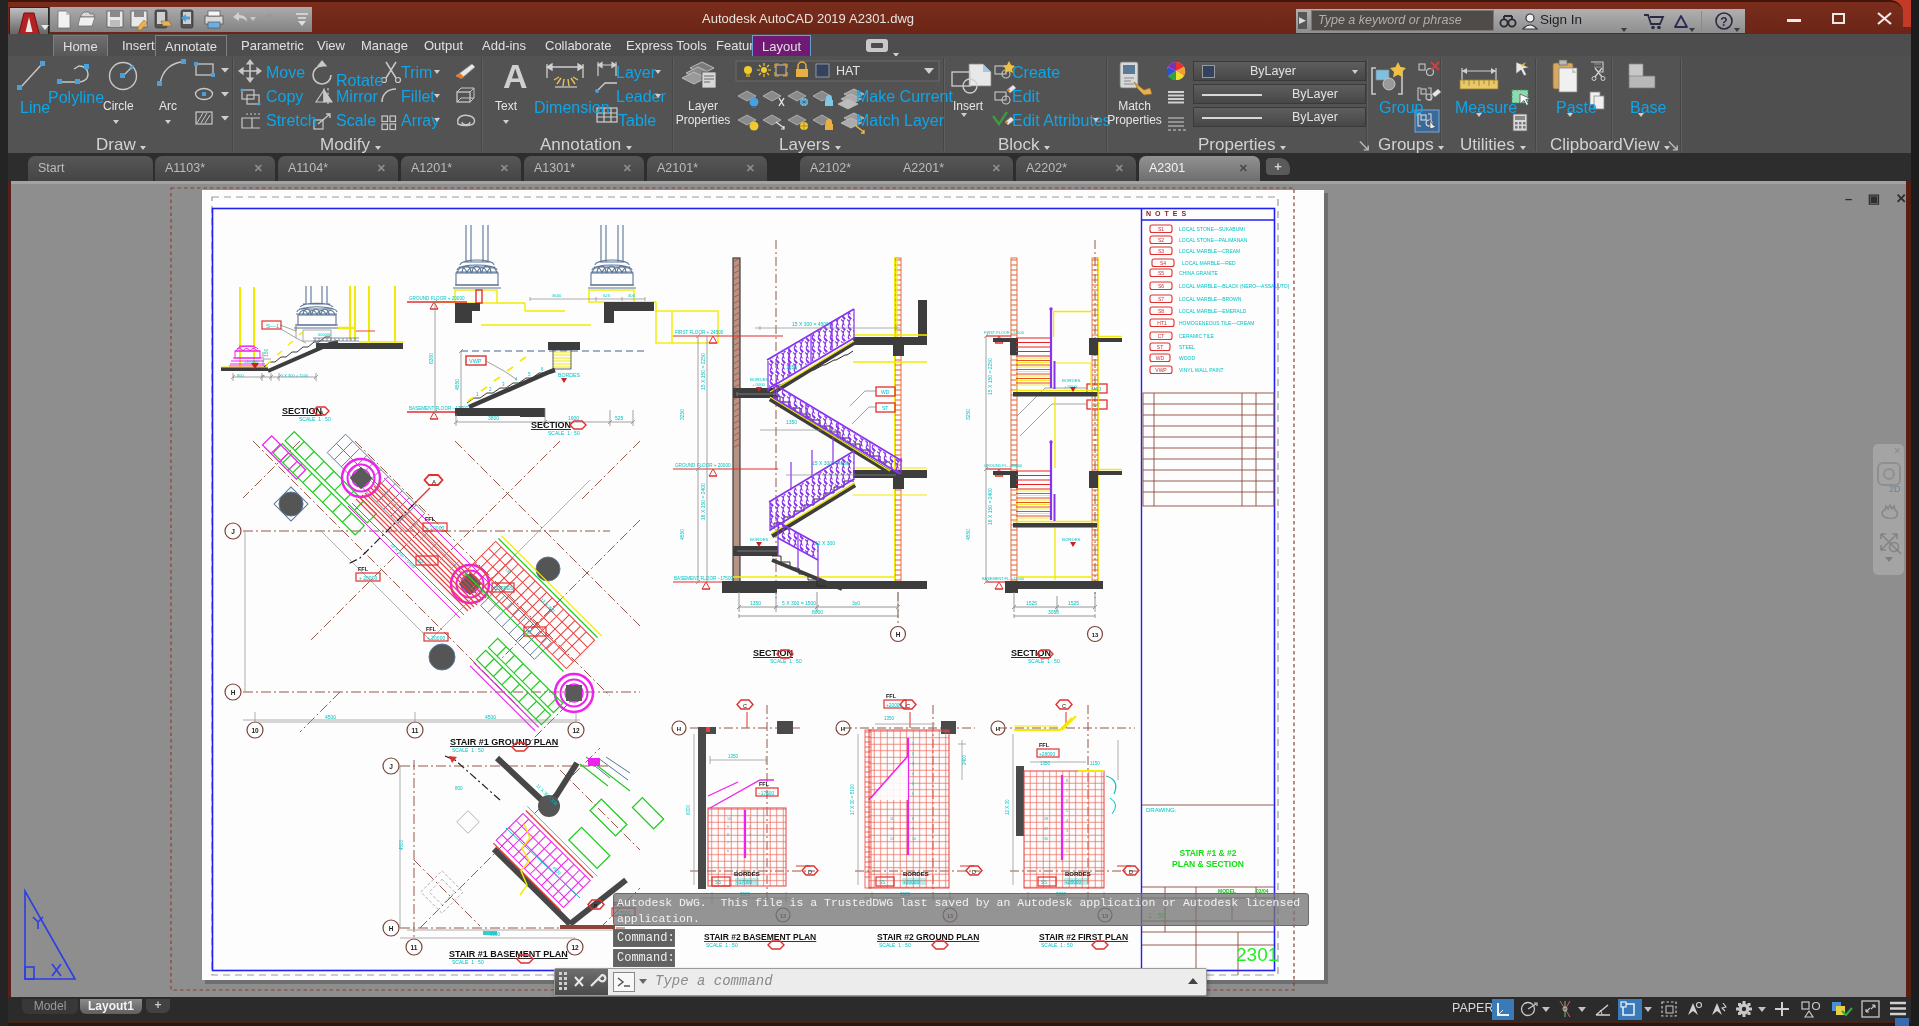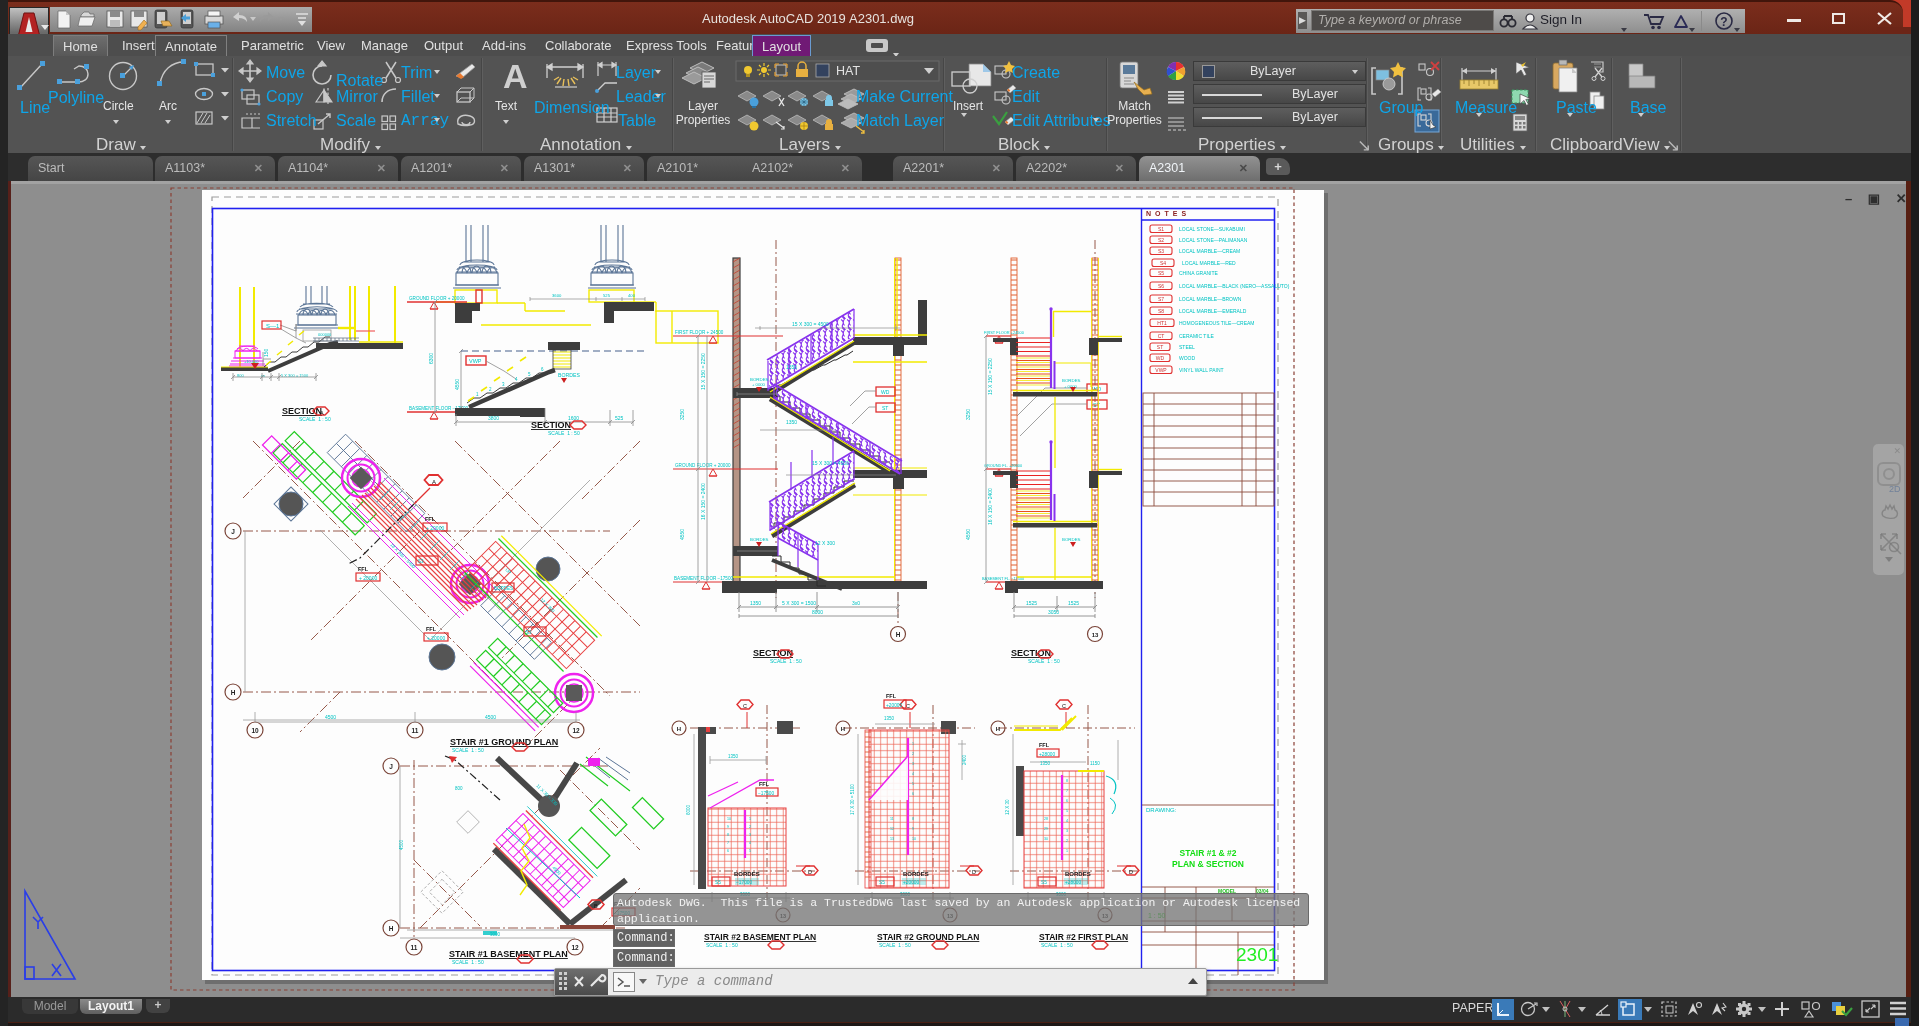--- a/index.html
+++ b/index.html
@@ -1341,21 +1341,21 @@
 <div class="rtxt" style="left:266px; top:64px;">Move</div>
 <div class="rtxt" style="left:336px; top:72px;">Rotate</div>
 <div class="rtxt" style="left:401px; top:64px;">Trim</div>
     <div class="abs darr" style="left:434px; top:70px;"></div>
 <div class="rtxt" style="left:266px; top:88px;">Copy</div>
 <div class="rtxt" style="left:336px; top:88px;">Mirror</div>
 <div class="rtxt" style="left:401px; top:88px;">Fillet</div>
     <div class="abs darr" style="left:434px; top:94px;"></div>
 <div class="rtxt" style="left:266px; top:112px;">Stretch</div>
 <div class="rtxt" style="left:336px; top:112px;">Scale</div>
-<div class="rtxt" style="left:401px; top:112px;font-family:Liberation Mono, monospace;">Array</div>
+<div class="rtxt" style="left:401px; top:112px;">Array</div>
     <div class="abs darr" style="left:434px; top:118px;"></div>
 <svg class="abs" style="left:452px; top:60px;" width="26" height="76" viewBox="0 0 26 76">
   <path d="M4 16 L20 4 l3 3 -13 11 z" fill="#e8e8e8" stroke="#999" stroke-width="0.8"></path>
   <path d="M4 16 l4 -3 4 4 -3 2 z" fill="#e87a30"></path>
   <rect x="5" y="32" width="13" height="10" fill="none" stroke="#c8c8c8" stroke-width="1.3"></rect>
   <path d="M5 32 l4 -4 h13 v10 l-4 4 M18 32 l4 -4 M5 42 l4 -4 h13" fill="none" stroke="#c8c8c8" stroke-width="1"></path>
   <path d="M6 64 c-2 -8 6 -10 12 -8 c6 2 6 8 0 9 c-5 1 -10 0 -12 -1 z M10 62 c0 3 8 4 8 0" fill="none" stroke="#c8c8c8" stroke-width="1.4"></path>
 </svg>
 
 <svg class="abs" style="left:485px; top:56px;" width="185" height="80" viewBox="0 0 185 80">
@@ -1616,21 +1616,21 @@
       <span class="fx">✕</span>
     </div>
 <div class="ftab" style="left:524px; width:120px;">
       <span class="ft">A1301*</span>
       <span class="fx">✕</span>
     </div>
 <div class="ftab" style="left:647px; width:120px;">
       <span class="ft">A2101*</span>
       <span class="fx">✕</span>
     </div>
-<div class="ftab" style="left:742px; width:120px;padding-left:14px;">
+<div class="ftab" style="left:800px; width:120px;padding-left:14px;">
       <span class="ft">A2102*</span>
       <span class="fx">✕</span>
     </div>
 <div class="ftab" style="left:893px; width:120px;">
       <span class="ft">A2201*</span>
       <span class="fx">✕</span>
     </div>
 <div class="ftab" style="left:1016px; width:120px;">
       <span class="ft">A2202*</span>
       <span class="fx">✕</span>

